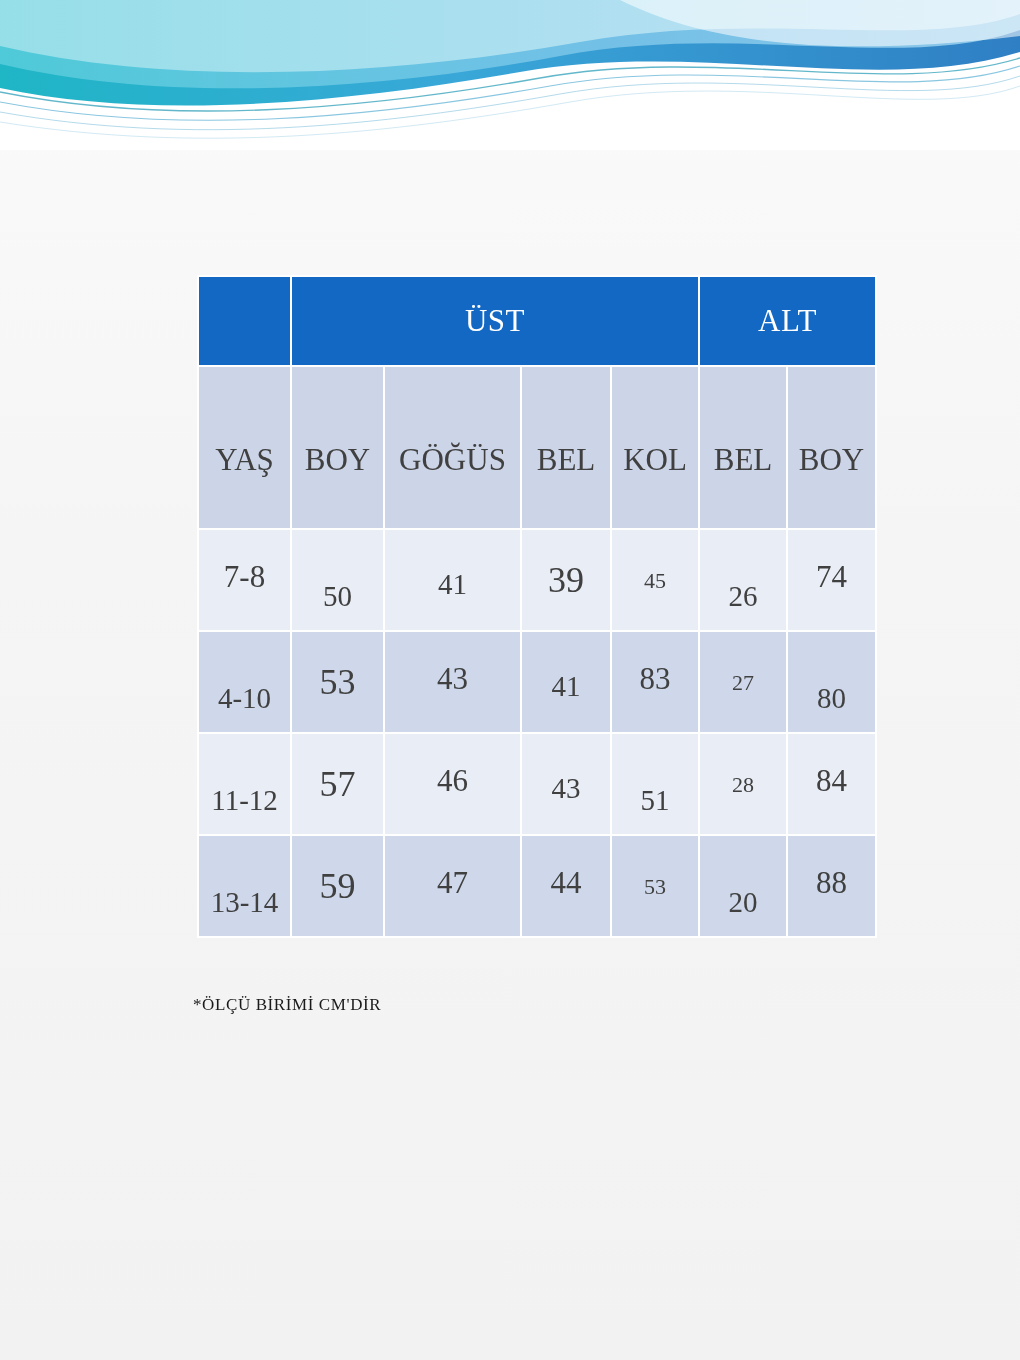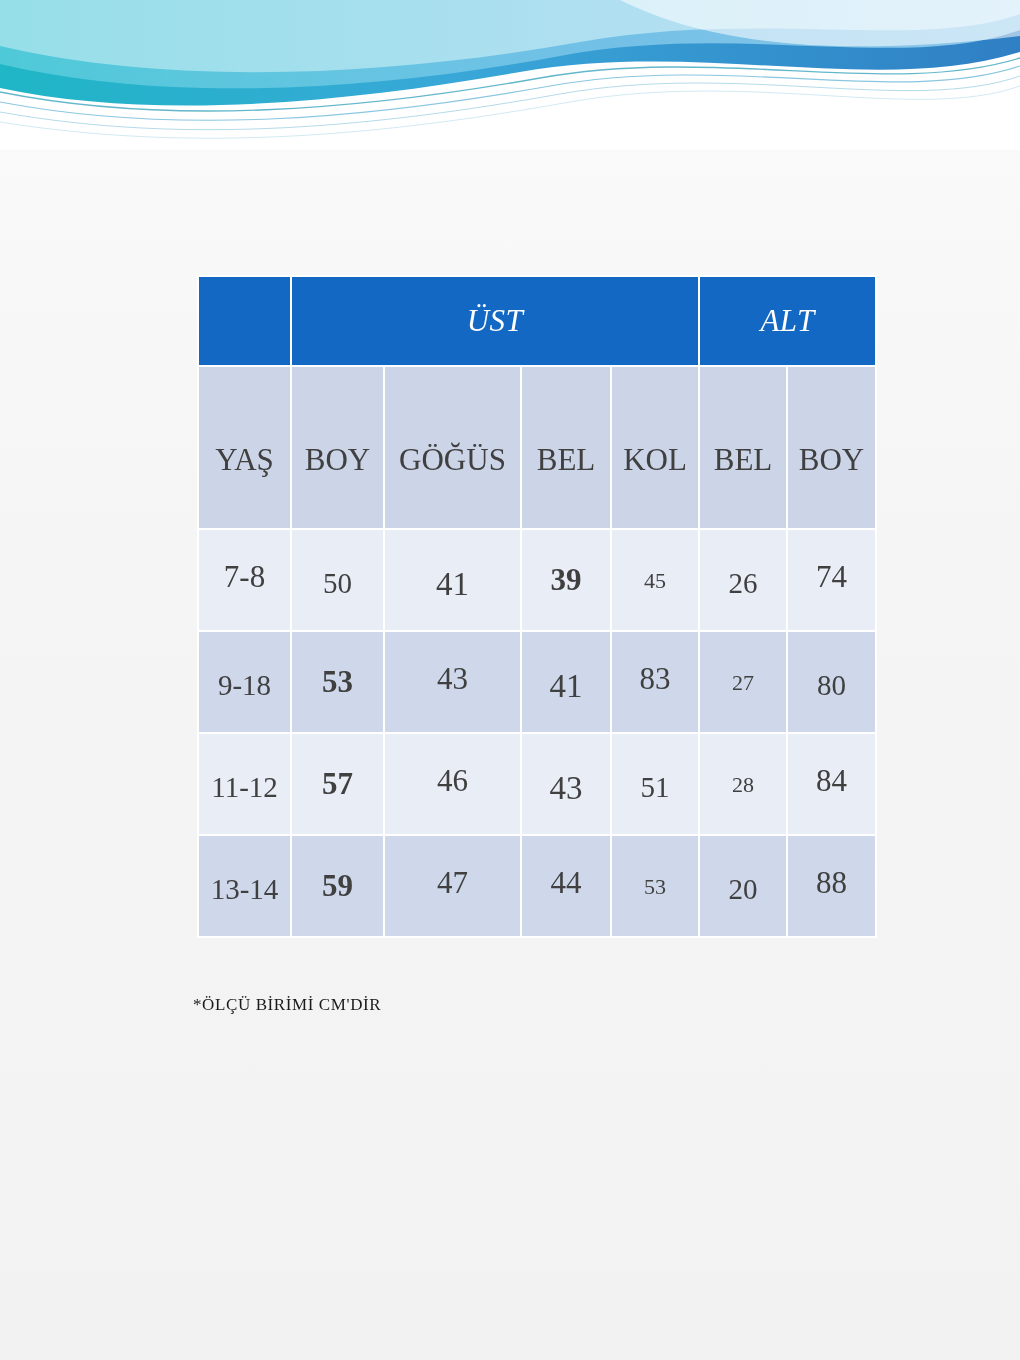--- a/index.html
+++ b/index.html
@@ -49,21 +49,20 @@
     vertical-align: middle;
     color: #404040;
     font-weight: normal;
   }
   .grouphead {
     background: #1268c3;
     color: #ffffff !important;
     font-size: 31px;
     height: 86px;
     letter-spacing: 0.5px;
-    font-style: italic;
   }
   .grouphead.blank {
     background: #1268c3;
   }
   .colhead {
     background: #ccd5e8;
     font-size: 31px;
     height: 134px;
     vertical-align: top;
     padding-top: 26px;
@@ -72,23 +71,23 @@
     height: 98px;
     font-size: 30px;
   }
   .row-a td { background: #e9edf6; }
   .row-b td { background: #ced8ea; }
   .row-c td { background: #e9edf6; }
   .row-d td { background: #ced8ea; }
 
   
   .j1 { position: relative; top: -3px; font-size: 31px; }
-  .j2 { position: relative; top: 3px; font-size: 29px; }
-  .j3 { position: relative; top: 0px; font-size: 31px; font-weight: bold; }
-  .j4 { position: relative; top: 4px; font-size: 33px; }
+  .j2 { position: relative; top: 16px; font-size: 29px; }
+  .j3 { position: relative; top: 0px; font-size: 36px; }
+  .j4 { position: relative; top: 4px; font-size: 29px; }
   .j5 { position: relative; top: -2px; font-size: 22px; }
 
   .footnote {
     position: absolute;
     left: 193px;
     top: 995px;
     font-size: 17px;
     color: #1a1a1a;
     letter-spacing: 0.6px;
     font-family: "Liberation Serif", serif;
@@ -160,21 +159,21 @@
           <td><span class="j1">7-8</span></td>
           <td><span class="j2">50</span></td>
           <td><span class="j4">41</span></td>
           <td><span class="j3">39</span></td>
           <td><span class="j5">45</span></td>
           <td><span class="j2">26</span></td>
           <td><span class="j1">74</span></td>
         </tr>
 
         <tr class="data-row row-b">
-          <td><span class="j2">9-18</span></td>
+          <td><span class="j2">4-10</span></td>
           <td><span class="j3">53</span></td>
           <td><span class="j1">43</span></td>
           <td><span class="j4">41</span></td>
           <td><span class="j1">83</span></td>
           <td><span class="j5">27</span></td>
           <td><span class="j2">80</span></td>
         </tr>
 
         <tr class="data-row row-c">
           <td><span class="j2">11-12</span></td>

